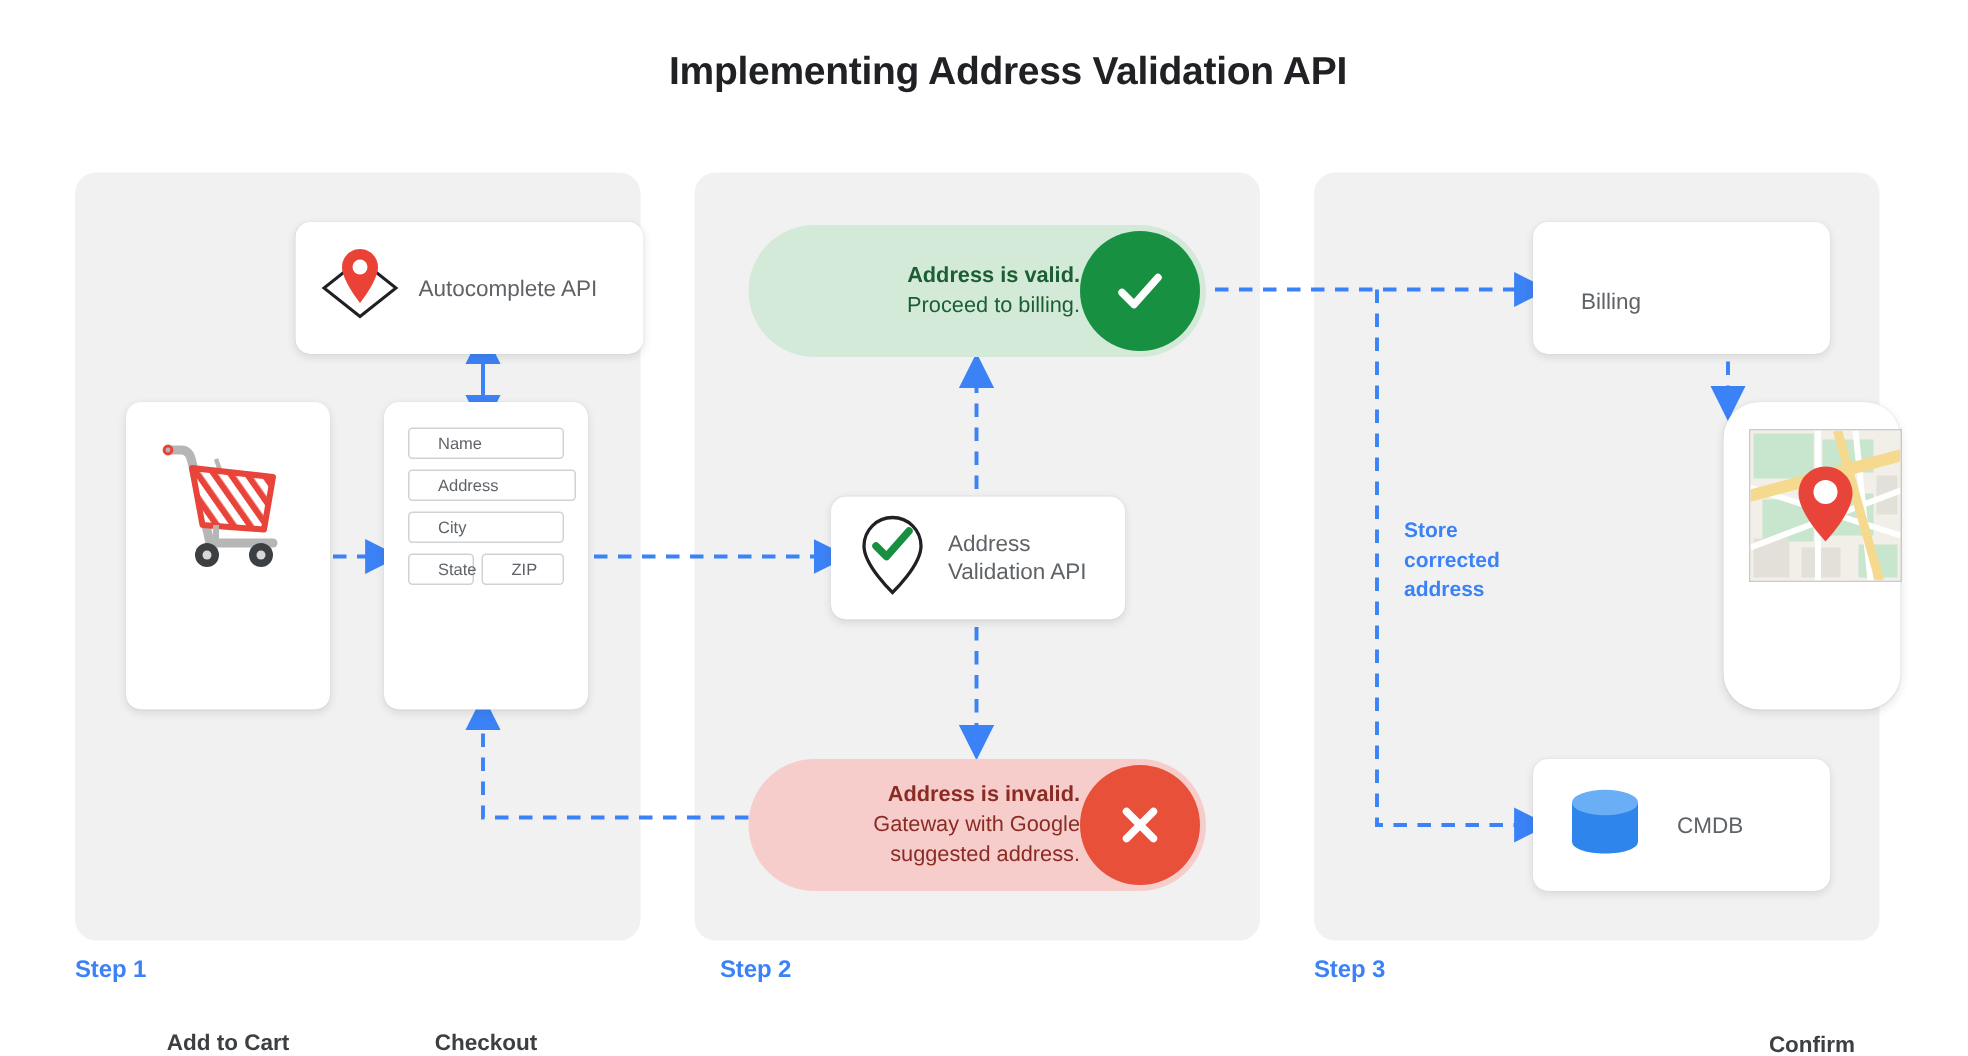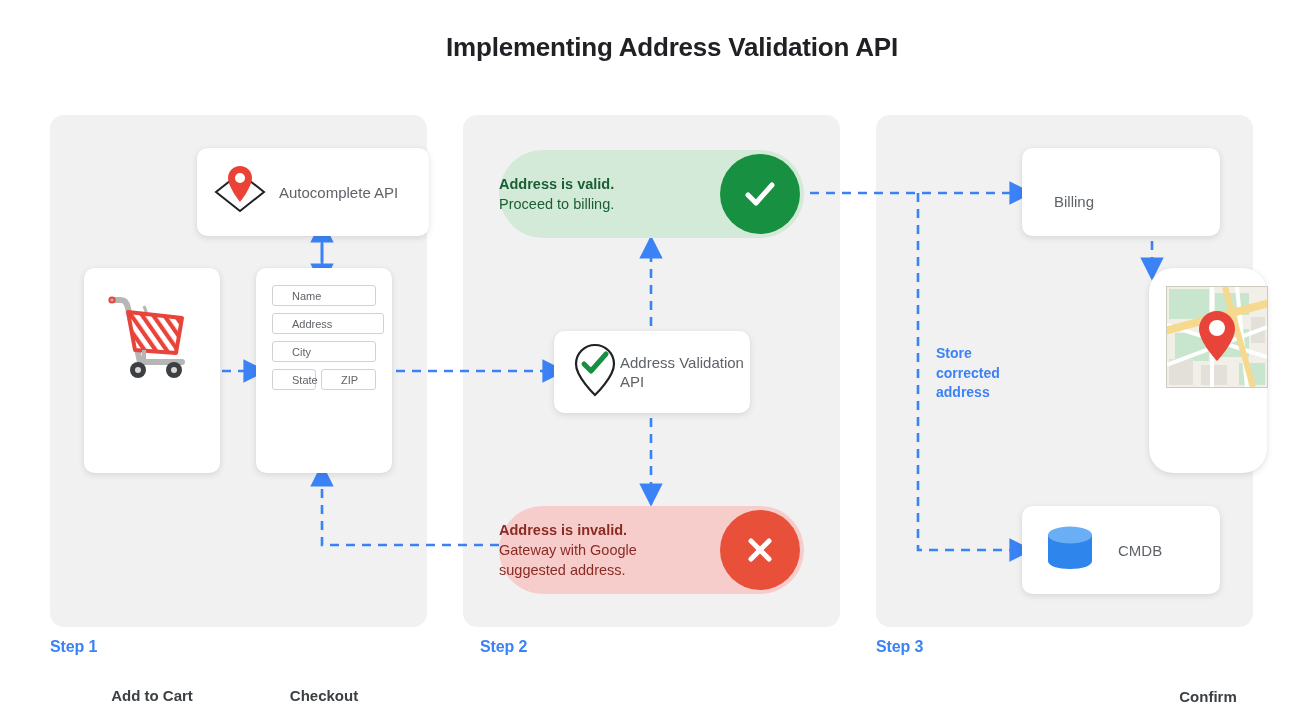--- a/index.html
+++ b/index.html
@@ -109,21 +109,21 @@
   .pill {
     position: absolute;
     border-radius: 46px;
     display: flex;
     align-items: center;
   }
   #pill-valid   { left: 499px; top: 150px; width: 305px; height: 88px; background: #d3ead8; }
   #pill-invalid { left: 499px; top: 506px; width: 305px; height: 88px; background: #f7cdcb; }
   .pill-text {
     flex: 1;
-    text-align: left;
+    text-align: right;
     font-size: 14.5px;
     line-height: 20px;
   }
   #pill-valid .pill-text   { color: #1b5e34; }
   #pill-invalid .pill-text { color: #8a2b24; }
   .pill-text .bold { font-weight: bold; display: block; }
   .pill-badge {
     width: 80px; height: 80px;
     border-radius: 50%;
     display: flex; align-items: center; justify-content: center;
@@ -131,21 +131,21 @@
     flex: none;
   }
   #badge-valid   { background: #189042; }
   #badge-invalid { background: #e8503a; }
 
   
   #card-validation {
     left: 554px; top: 331px; width: 196px; height: 82px;
     display: flex; align-items: center; padding-left: 16px;
   }
-  #card-validation .card-label { margin-left: 0; }
+  #card-validation .card-label { margin-left: 12px; }
 
   
   #card-billing {
     left: 1022px; top: 148px; width: 198px; height: 88px;
     display: flex; align-items: center; padding-left: 16px;
   }
   #card-billing .card-label { margin-left: 16px; margin-top: 19px; }
   #payment-logo { width: 70px; text-align: center; flex: none; }
   #payment-logo-name {
     font-size: 13px; font-weight: bold; color: #1a1a1a;

